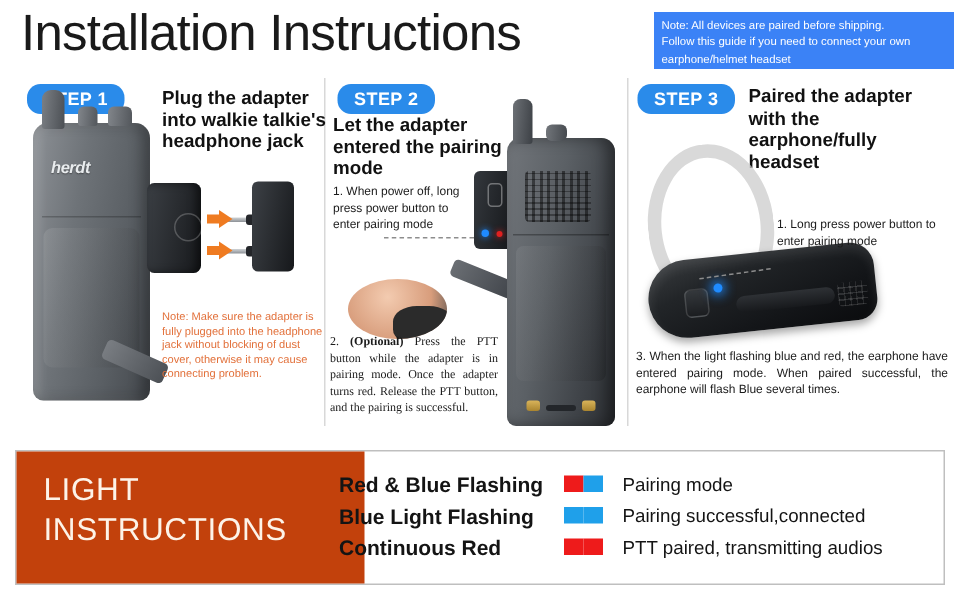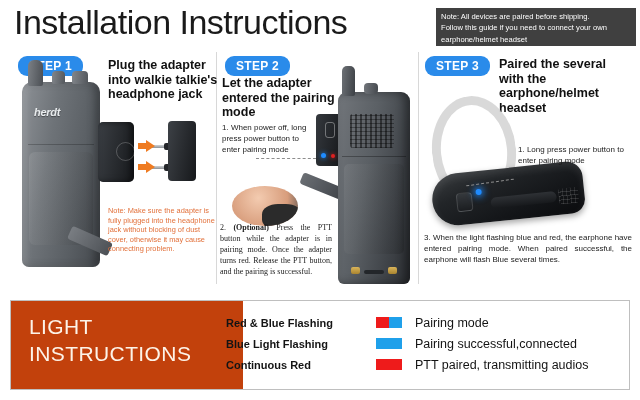--- a/index.html
+++ b/index.html
@@ -11,21 +11,21 @@
   .page{position:relative;width:640px;height:400px;background:#ffffff;}
 
   
   .title{
     position:absolute;left:14px;top:2px;
     font-size:34px;font-weight:400;letter-spacing:-0.5px;
     color:#1a1a1a;line-height:40px;white-space:nowrap;
   }
   .top-note{
     position:absolute;left:436px;top:8px;width:200px;height:38px;
-    background:#404040;color:#fff;
+    background:#3b82f6;color:#fff;
     font-size:7.6px;line-height:11.4px;
     padding:3px 23px 0 5px;box-sizing:border-box;
   }
 
   
   .chip{
     position:absolute;
     background:#2a8bea;color:#fff;border-radius:9px;
     font-size:12px;font-weight:700;letter-spacing:0.3px;
     padding:3px 11px;line-height:14px;
@@ -209,21 +209,21 @@
     position:absolute;left:10px;top:300px;width:620px;height:90px;
     border:1px solid #bfbfbf;box-sizing:border-box;background:#fff;
   }
   .bottom-left{
     position:absolute;left:0;top:0;width:232px;height:88px;background:#c2410c;
     color:#fdf3e8;box-sizing:border-box;padding:12px 0 0 18px;
     font-size:21px;line-height:27px;font-weight:400;letter-spacing:.4px;
   }
   .legend{position:absolute;left:215px;top:11px;}
   .lrow{display:flex;align-items:center;height:21px;}
-  .lname{width:150px;font-size:11px;font-weight:700;color:#141414;}
+  .lname{width:150px;font-size:14px;font-weight:700;color:#141414;}
   .swatch{width:26px;height:11px;margin-right:13px;display:flex;}
   .swatch .half{flex:1;height:100%;}
   .ldesc{font-size:12.5px;color:#141414;}
 </style>
 </head>
 <body>
 
 <div class="page">
 
   <div class="title">Installation Instructions</div>
@@ -281,21 +281,21 @@
     <div class="grill"></div>
     <div class="seam"></div>
     <div class="lower"></div>
     <div class="contact c1"></div>
     <div class="contact c2"></div>
     <div class="btm"></div>
   </div>
   <div class="leader ld1"></div>
 
   <div class="chip chip3">STEP 3</div>
-  <div class="steptitle st3">Paired the several with the earphone/helmet headset</div>
+  <div class="steptitle st3">Paired the adapter with the earphone/fully headset</div>
 
   <div class="hook"></div>
   <div class="earpiece">
     <div class="btn"></div>
     <div class="led3"></div>
     <div class="strip"></div>
     <div class="mesh"></div>
   </div>
   <div class="leader ld2"></div>
 

